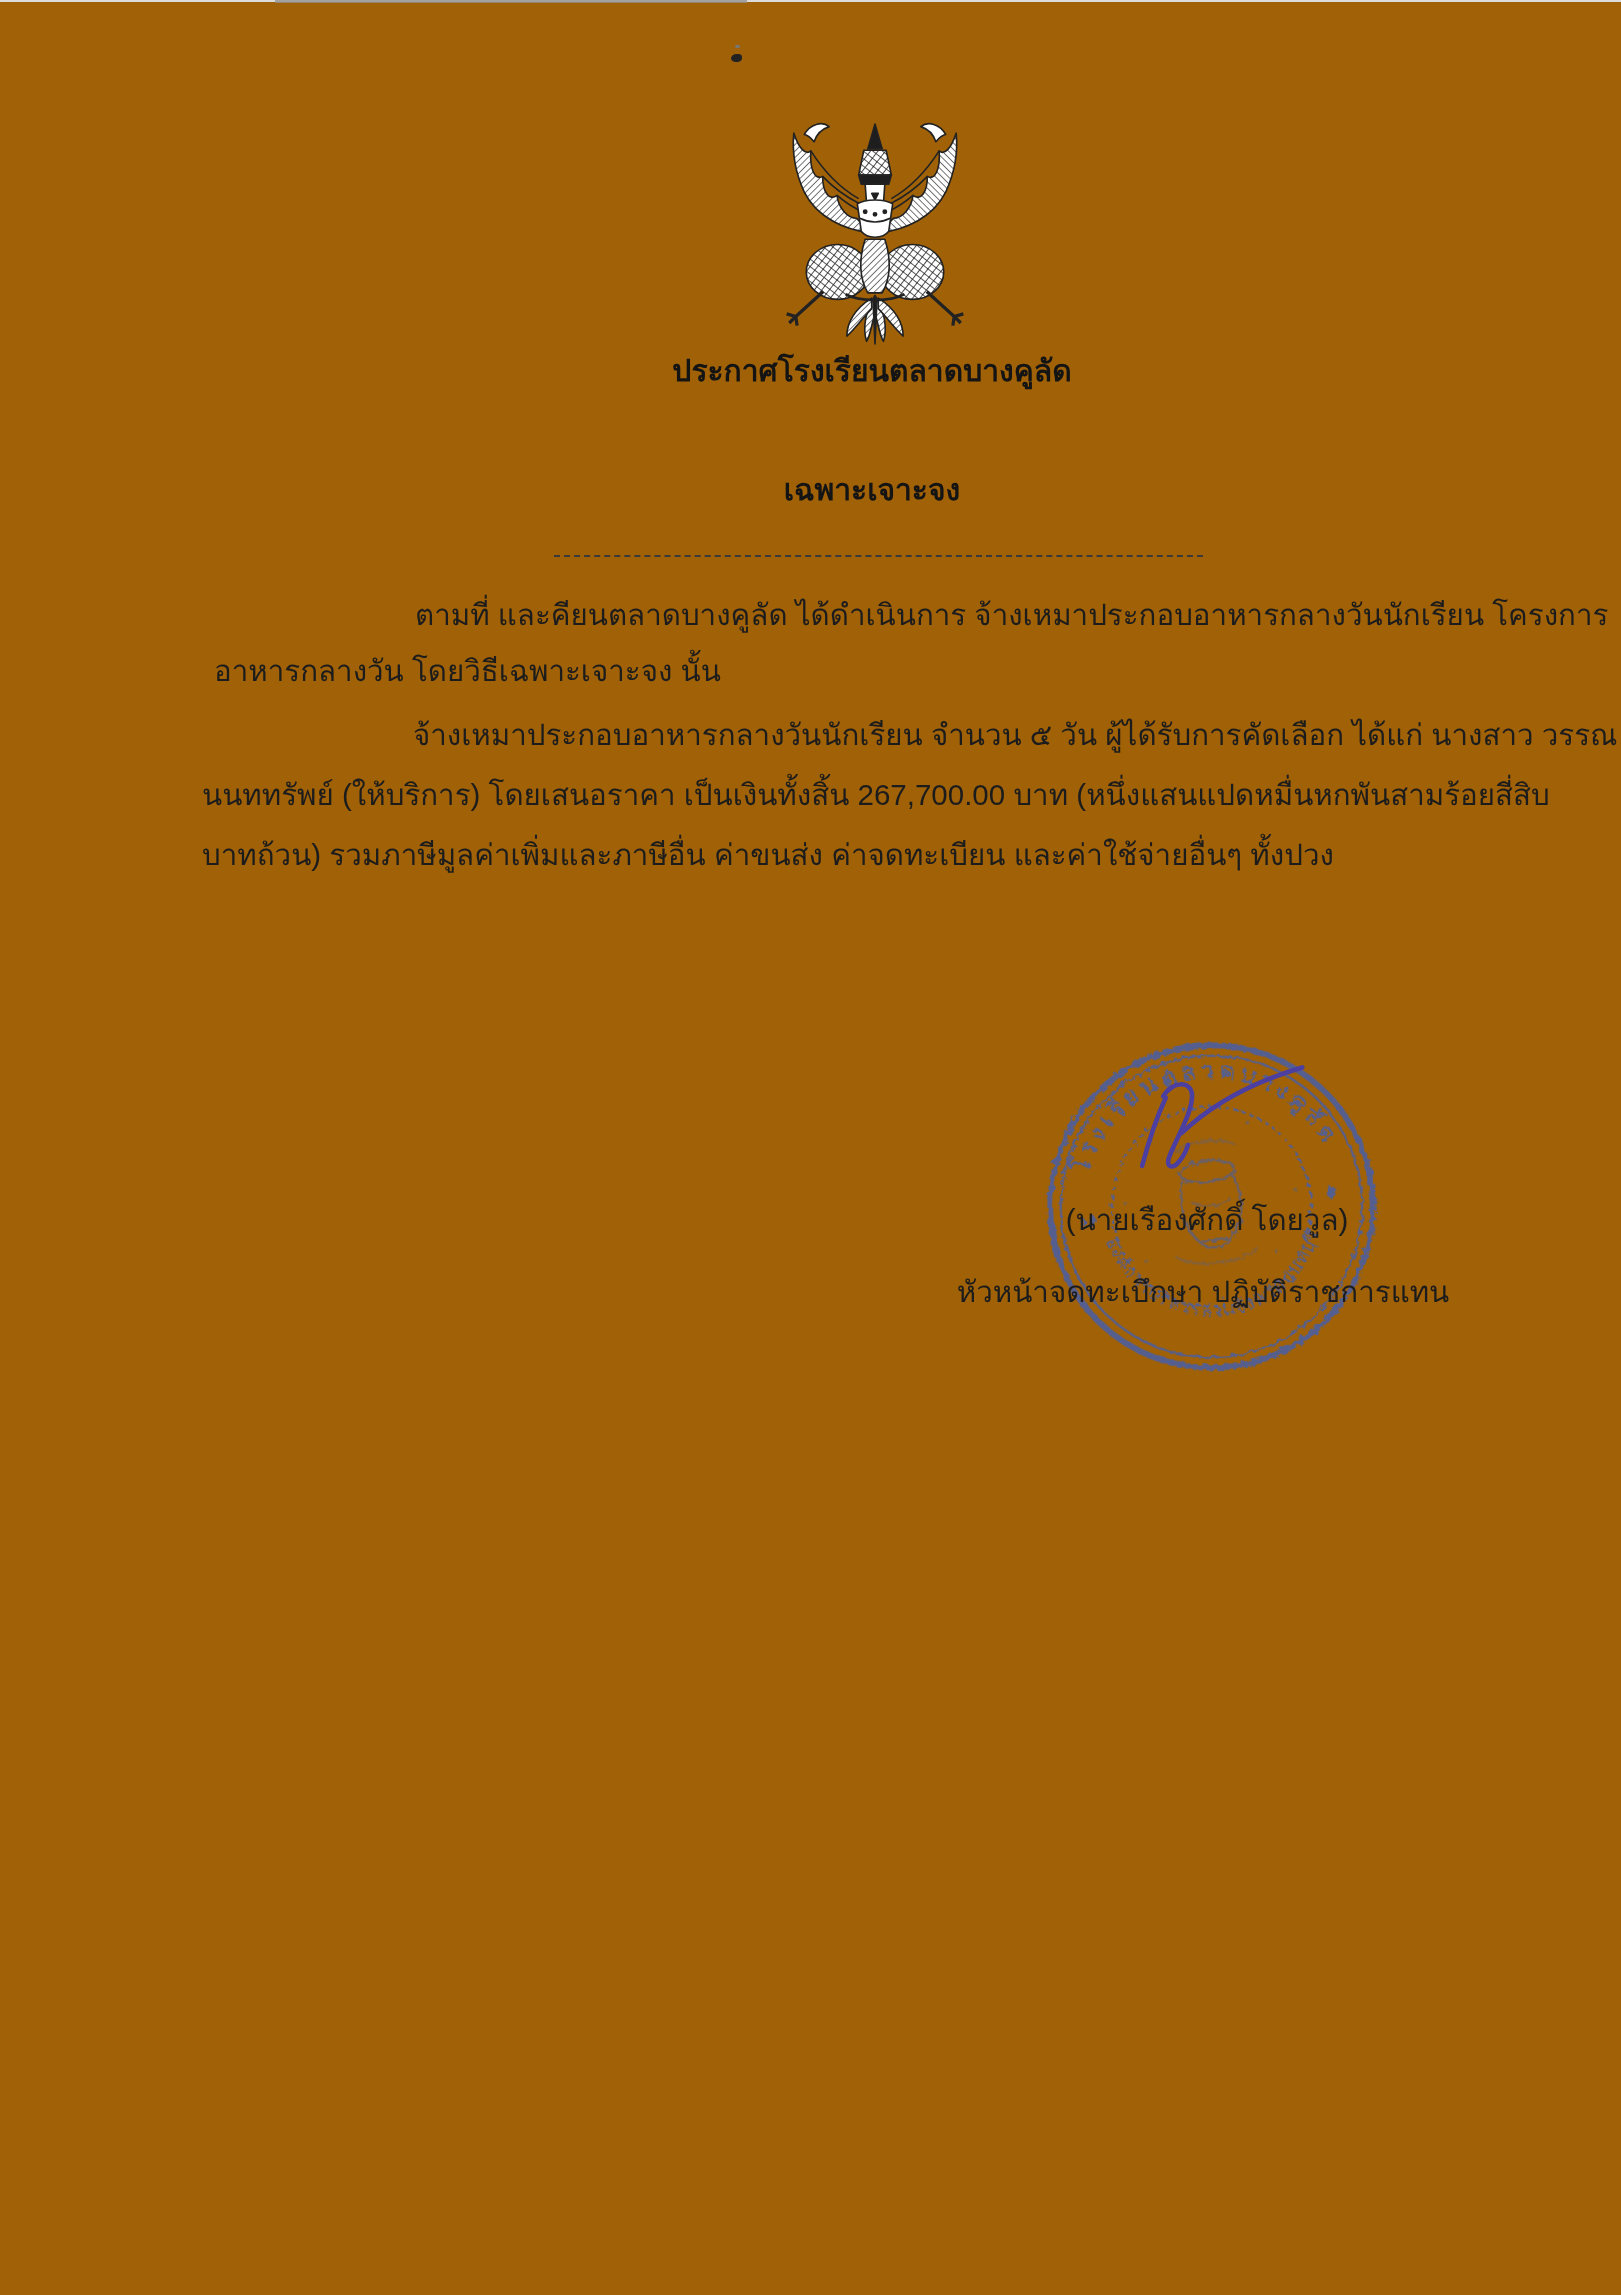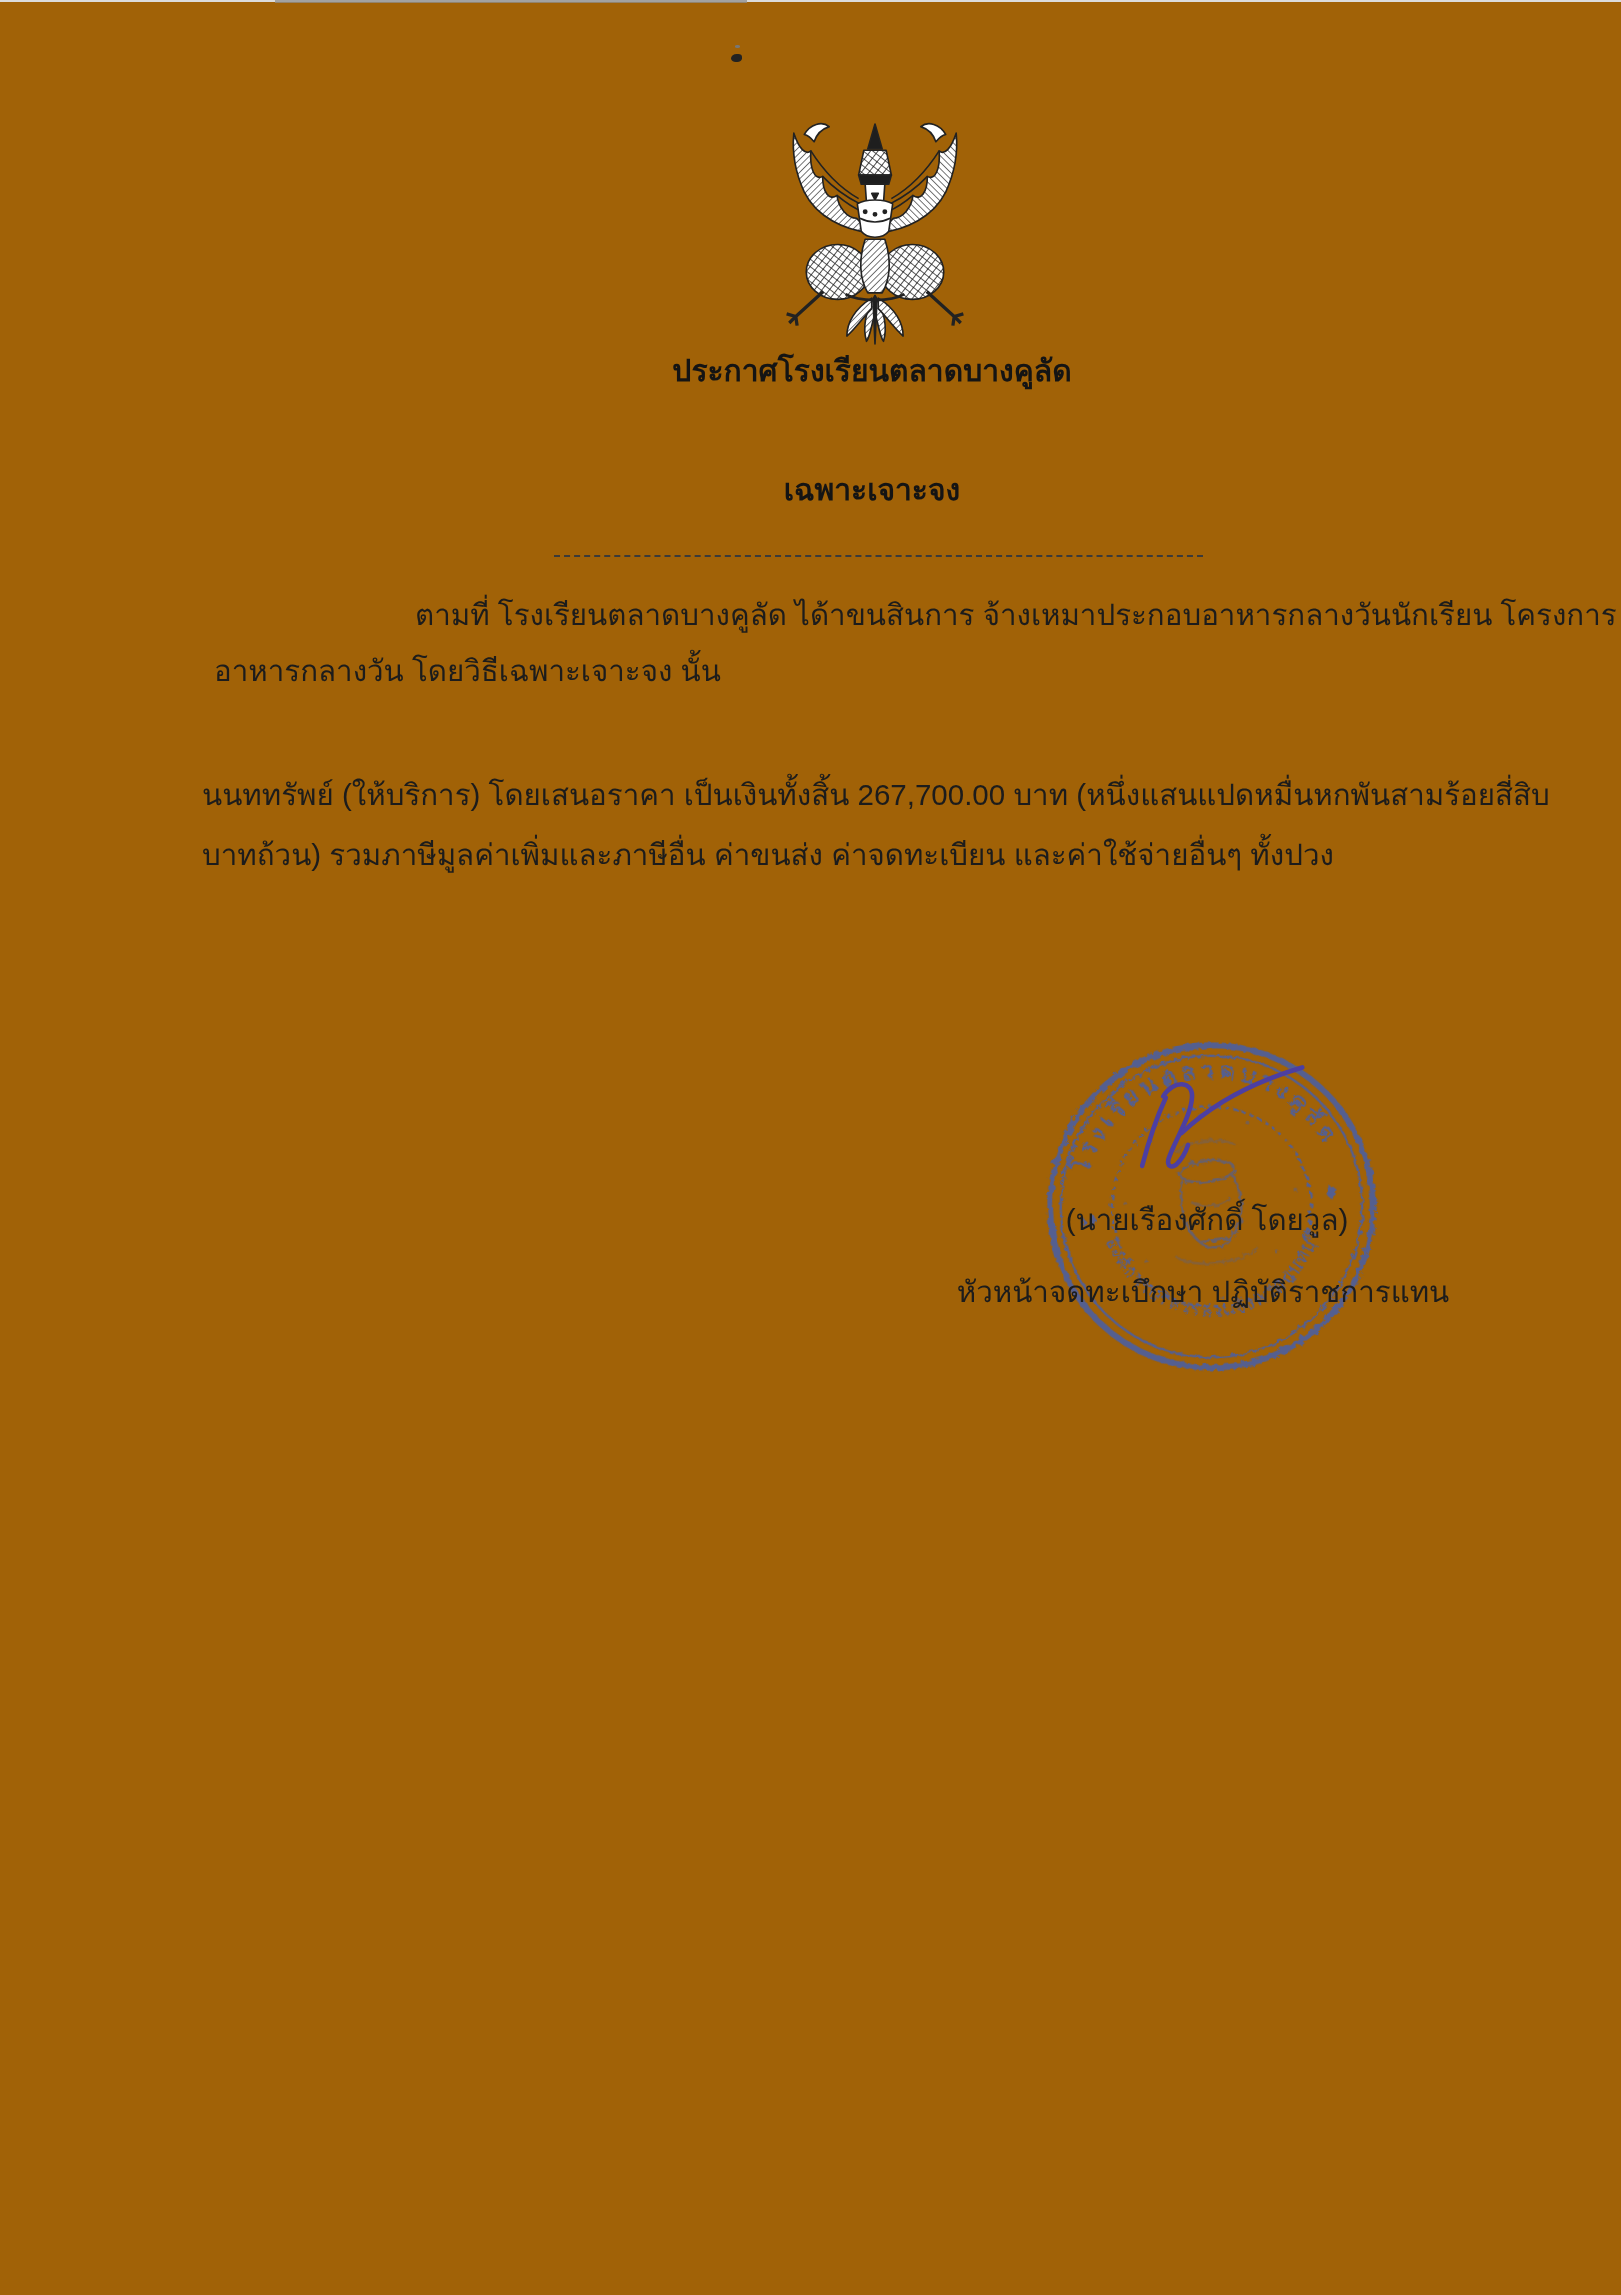--- a/index.html
+++ b/index.html
@@ -107,22 +107,23 @@
         <path d="M120,266 C140,278 190,278 210,266" stroke-width="4"></path>
       </g>
     </svg>
   </div>
 
   <div class="tline bold centered" style="left:872px;top:348px;">ประกาศโรงเรียนตลาดบางคูลัด</div>
   <div class="tline bold centered" style="left:872px;top:467px;">เฉพาะเจาะจง</div>
 
   <div class="dashed-rule"></div>
 
-  <div class="tline" style="left:415px;top:592px;">ตามที่ โรงเรียนตลาดบางคูลัด ได้าขนสินการ จ้างเหมาประกอบอาหารกลางวันนักเรียน โครงการ</div>
+  <div class="tline" style="left:415px;top:592px;">ตามที่ และคียนตลาดบางคูลัด ได้ดำเนินการ จ้างเหมาประกอบอาหารกลางวันนักเรียน โครงการ</div>
   <div class="tline" style="left:202px;top:648px;margin-left:12px;">อาหารกลางวัน โดยวิธีเฉพาะเจาะจง  นั้น</div>
+  <div class="tline" style="left:413px;top:712px;">จ้างเหมาประกอบอาหารกลางวันนักเรียน จำนวน ๕ วัน ผู้ได้รับการคัดเลือก ได้แก่ นางสาว วรรณ</div>
   <div class="tline" style="left:202px;top:772px;">นนททรัพย์ (ให้บริการ) โดยเสนอราคา เป็นเงินทั้งสิ้น 267,700.00 บาท (หนึ่งแสนแปดหมื่นหกพันสามร้อยสี่สิบ</div>
   <div class="tline" style="left:202px;top:832px;">บาทถ้วน) รวมภาษีมูลค่าเพิ่มและภาษีอื่น ค่าขนส่ง ค่าจดทะเบียน และค่าใช้จ่ายอื่นๆ ทั้งปวง</div>
 
 
   <div class="stamp-wrap">
     <svg viewBox="0 0 520 520" width="341" height="341">
       <defs>
         <filter id="rough" x="-10%" y="-10%" width="120%" height="120%">
           <feTurbulence type="fractalNoise" baseFrequency="0.12" numOctaves="2" result="n"></feTurbulence>
           <feDisplacementMap in="SourceGraphic" in2="n" scale="10"></feDisplacementMap>

